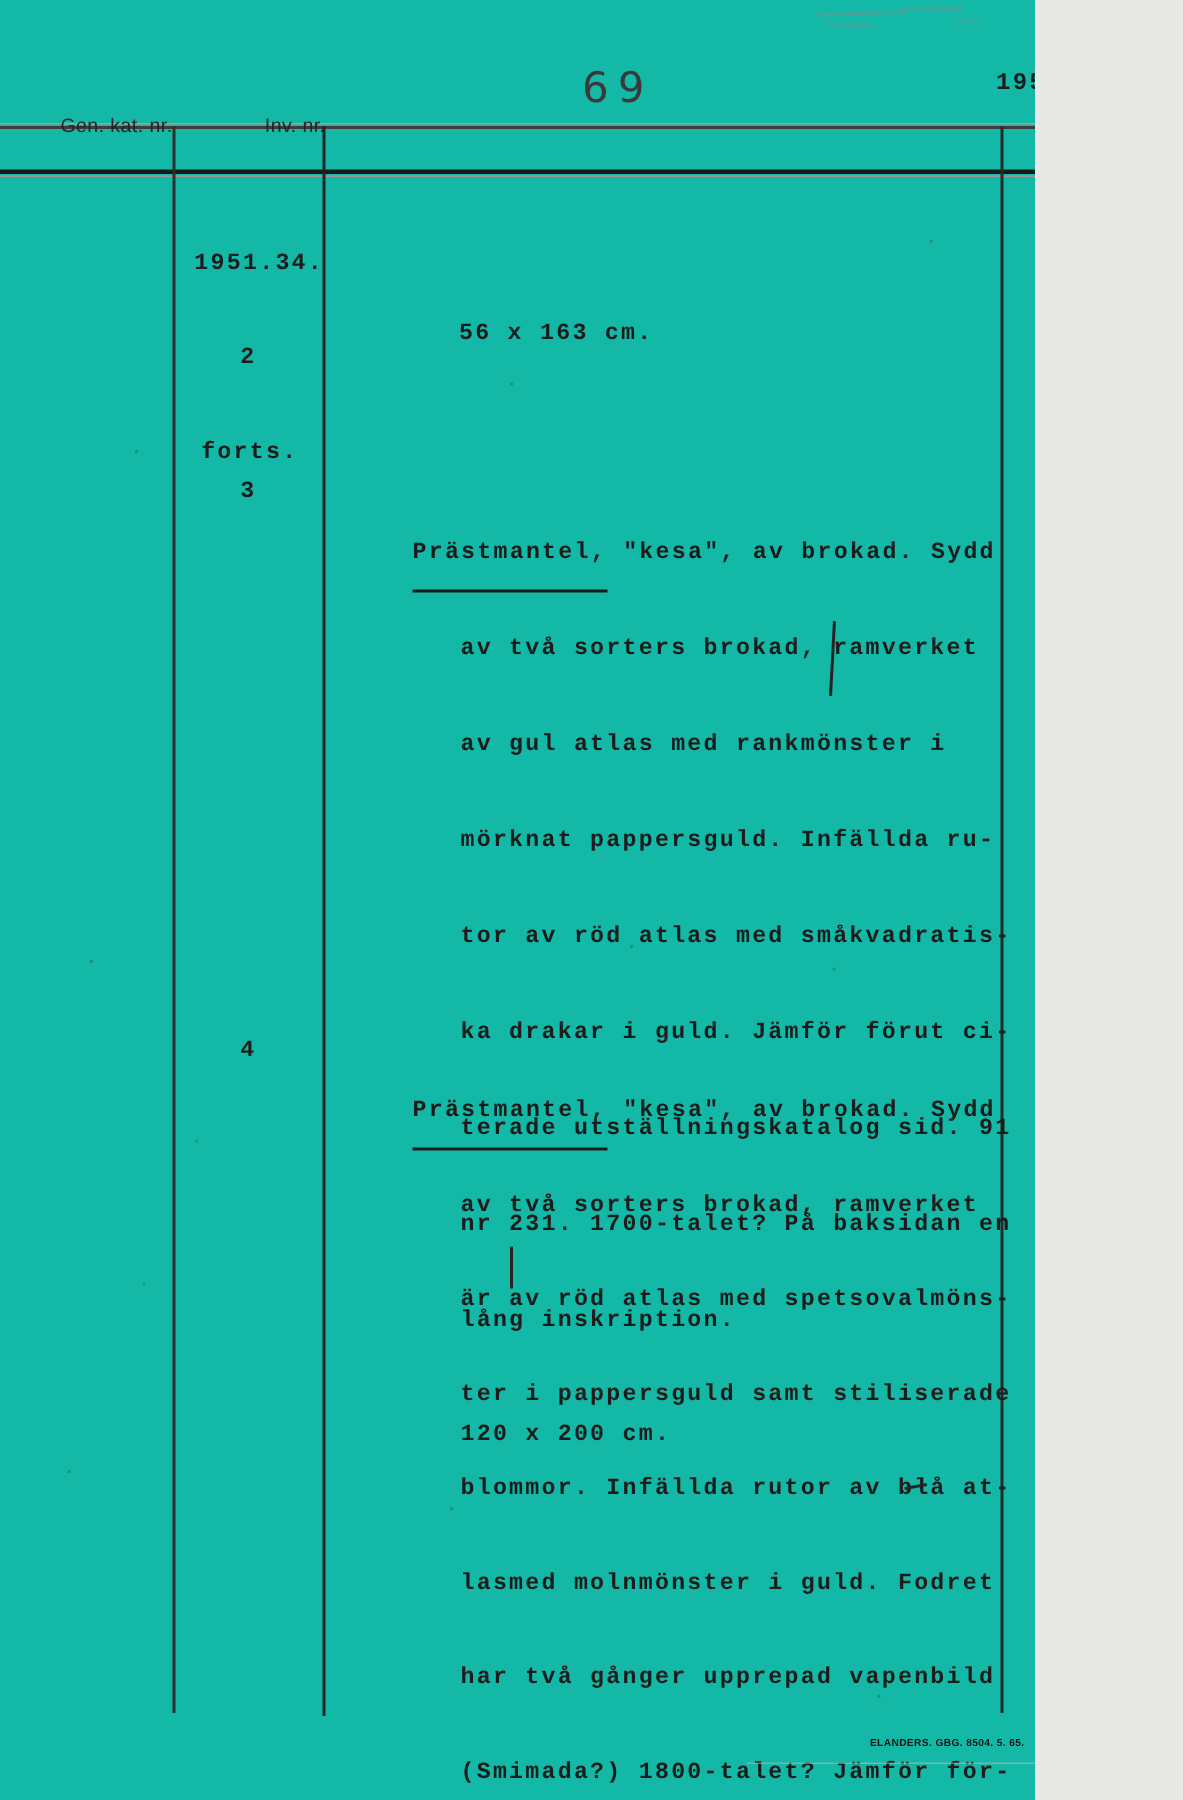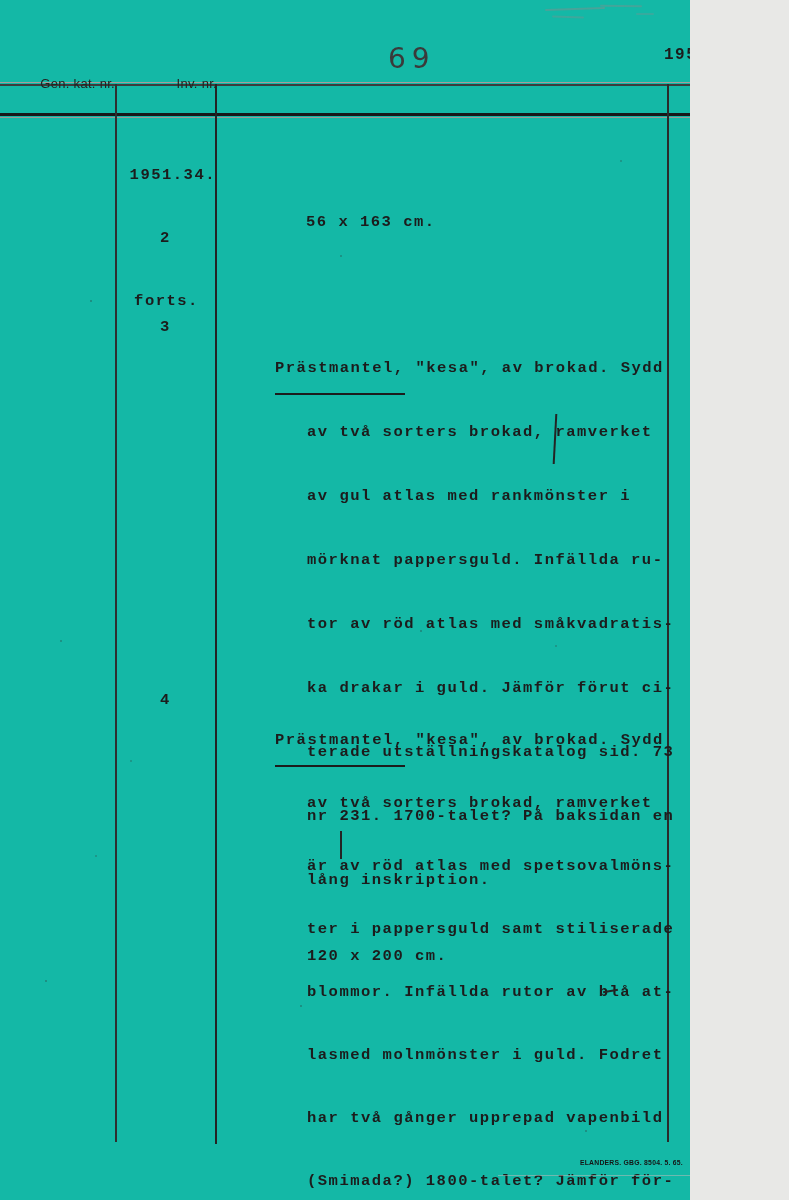--- a/index.html
+++ b/index.html
@@ -86,21 +86,21 @@
   <div class="abs tw" style="left:306px;top:189px;margin-top:24px;">56 x 163 cm.</div>
 
   <div class="entrynum tw" style="top:318px;">3</div>
   <div class="entrybody lh28 tw" style="top:318px;">
     <div class="bodyline"><span class="underlined">Prästmantel,</span><span> "kesa", av brokad. Sydd</span></div>
     <div class="bodyline indent">av två sorters brokad, ramverket</div>
     <div class="bodyline indent">av gul atlas med rankmönster i</div>
     <div class="bodyline indent">mörknat pappersguld. Infällda ru-</div>
     <div class="bodyline indent">tor av röd atlas med småkvadratis-</div>
     <div class="bodyline indent">ka drakar i guld. Jämför förut ci-</div>
-    <div class="bodyline indent">terade utställningskatalog sid. 73</div>
+    <div class="bodyline indent">terade utställningskatalog sid. 91</div>
     <div class="bodyline indent">nr 231. 1700-talet? På baksidan en</div>
     <div class="bodyline indent">lång inskription.</div>
     <div class="dims">120 x 200 cm.</div>
   </div>
 
   <div class="entrynum tw" style="top:691px;">4</div>
   <div class="entrybody lh27 tw" style="top:691px;">
     <div class="bodyline"><span class="underlined">Prästmantel,</span><span> "kesa", av brokad. Sydd</span></div>
     <div class="bodyline indent">av två sorters brokad, ramverket</div>
     <div class="bodyline indent">är av röd atlas med spetsovalmöns-</div>

